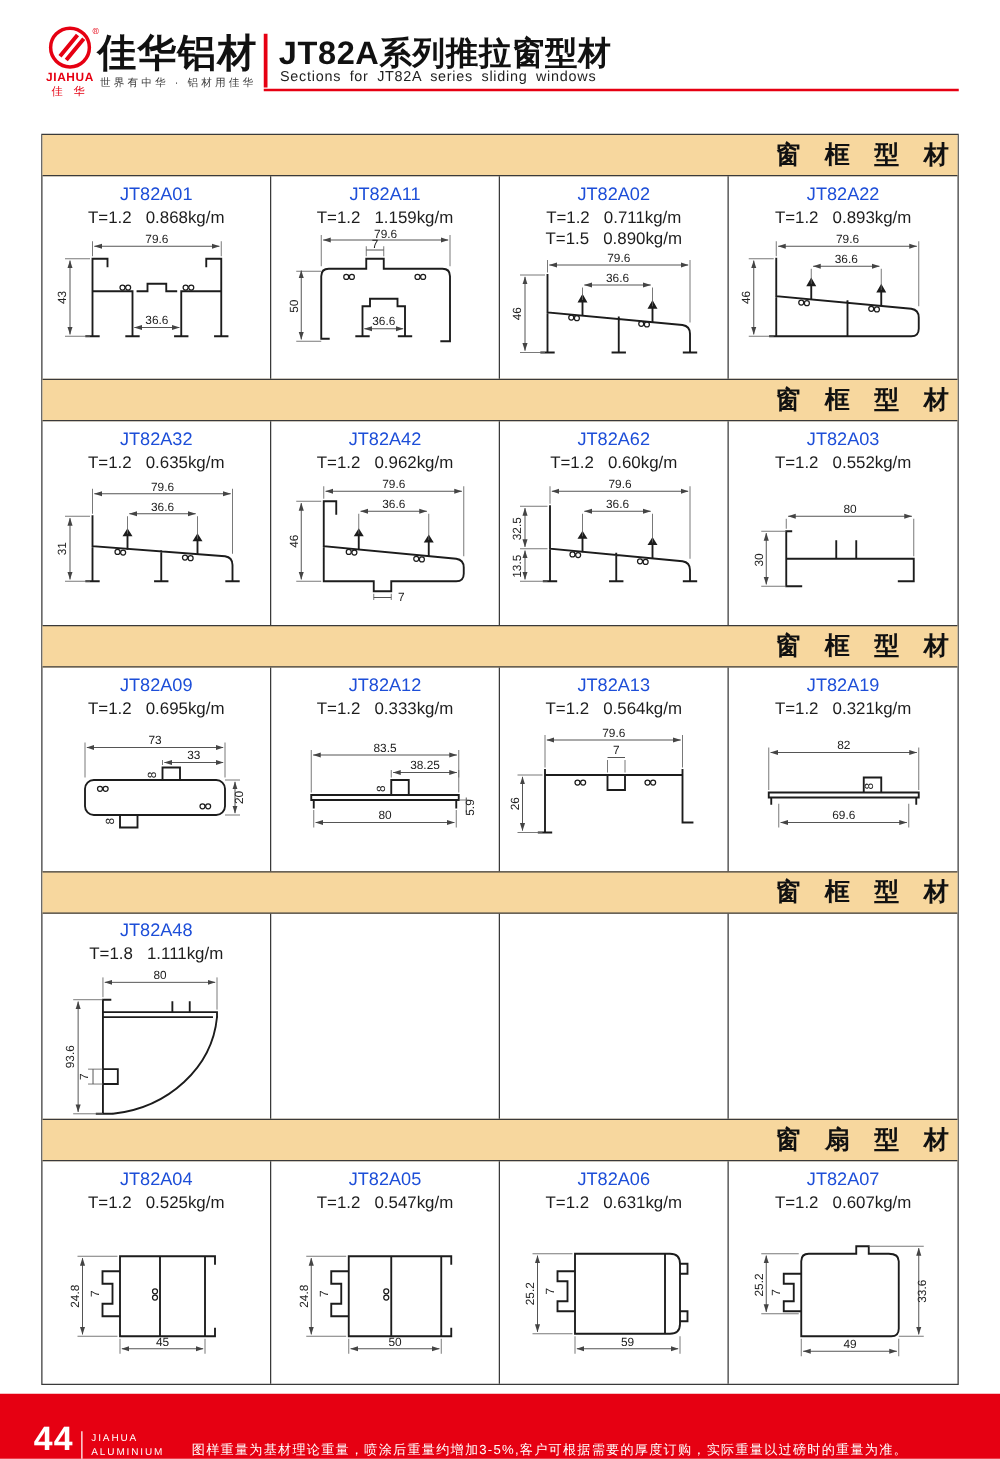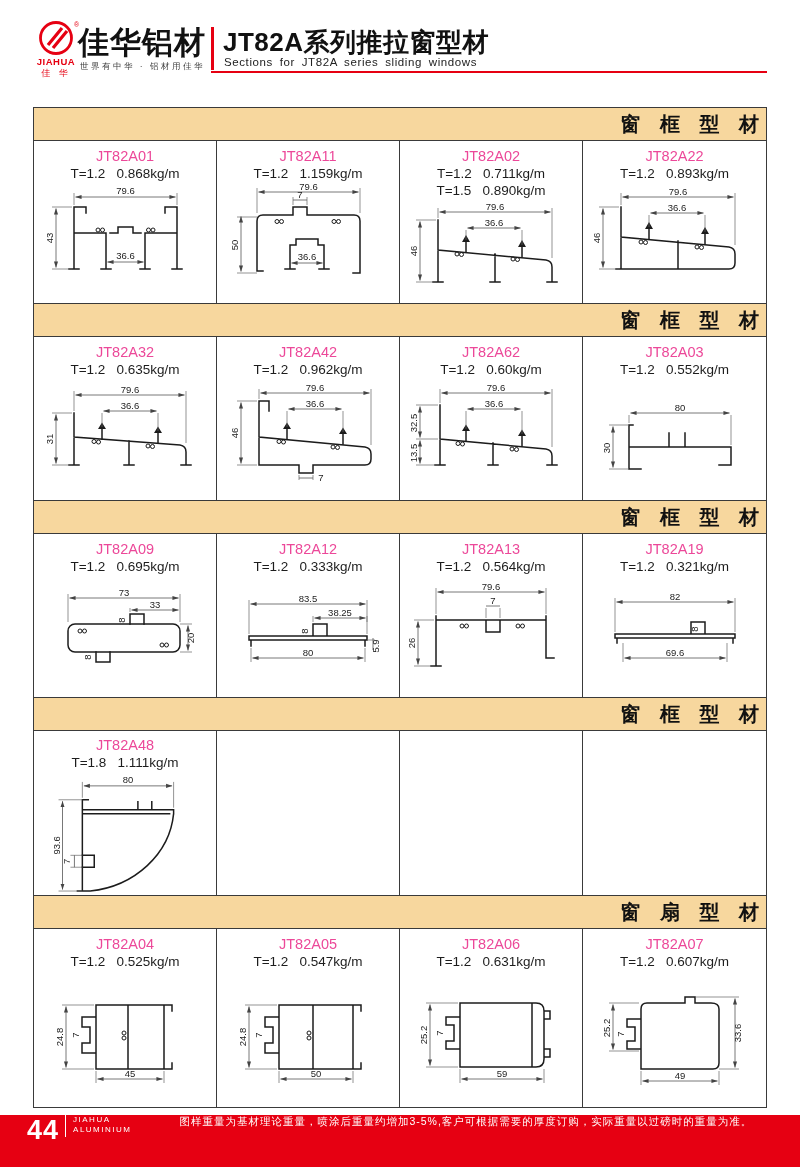--- a/index.html
+++ b/index.html
@@ -20,39 +20,39 @@
   .jh-table{position:absolute;left:33px;top:107px;width:732px;border:1.5px solid #3a3a3a;background:#fff}
   .sec-bar{height:32px;line-height:33px;text-align:right;background:#f7d79e;
            border-top:1px solid #3a3a3a;border-bottom:1px solid #3a3a3a;
            font-size:20px;font-weight:bold;letter-spacing:7px;color:#111}
   .sec-bar.first{border-top:none}
   .row{display:grid;grid-template-columns:repeat(4,1fr)}
   .r1{height:162px}.r2{height:163px}.r3{height:163px}.r4{height:164px}.r5{height:178px}
   .cell{border-right:1px solid #3a3a3a;box-sizing:border-box;display:flex;flex-direction:column;
         align-items:center;padding-top:6px;overflow:hidden}
   .cell:last-child{border-right:none}
-  .code{font-size:14.5px;line-height:18px;color:#ec4899}
+  .code{font-size:14.5px;line-height:18px;color:#1d4ed8}
   .spec{font-size:13.5px;line-height:17px;color:#1d1d1d;white-space:pre}
   svg.draw{display:block;margin-top:1px}
 
   
   .p{stroke:#1c1c1c;stroke-width:1.5;fill:none;stroke-linecap:square;stroke-linejoin:miter}
   .w{stroke:#1c1c1c;stroke-width:1;fill:none}
   .tri{fill:#1c1c1c;stroke:none}
   .d{stroke:#666;stroke-width:.7;fill:none}
   .dm{stroke:#555;stroke-width:.8;fill:none}
   text.dt{font-family:"Liberation Sans",sans-serif;font-size:9.5px;fill:#222;text-anchor:middle}
 
   
   .footer{position:absolute;left:0;top:1115px;width:800px;height:52px;background:#e60012;
-          color:#fff;display:flex;align-items:flex-start}
+          color:#fff;display:flex;align-items:flex-end}
   .pageno{font-size:27px;font-weight:bold;margin-left:27px;letter-spacing:1px}
   .fdiv{width:1px;height:22px;background:#fff;margin:0 7px 0 6px}
   .brand{font-size:8px;letter-spacing:1.5px;line-height:1.3}
-  .note{font-size:10.5px;letter-spacing:1px;margin-left:48px;white-space:nowrap}
+  .note{font-size:10.5px;letter-spacing:1px;margin-left:22px;white-space:nowrap}
 </style>
 </head>
 <body>
 
 <svg width="0" height="0" style="position:absolute">
   <defs>
     <marker id="ar" viewBox="0 0 10 10" refX="9.5" refY="5" markerWidth="8" markerHeight="8" orient="auto-start-reverse">
       <path d="M0,1.8 L10,5 L0,8.2 z" fill="#444"></path>
     </marker>
   </defs>

